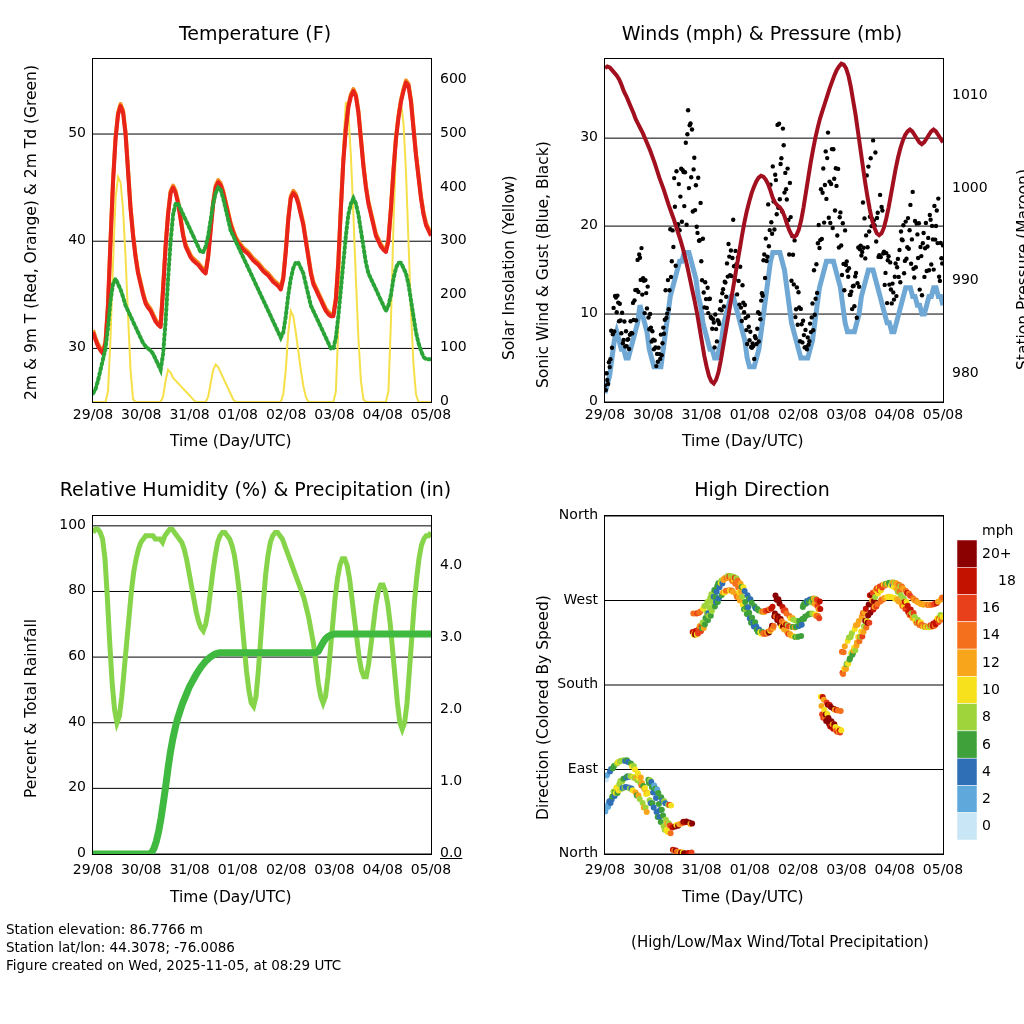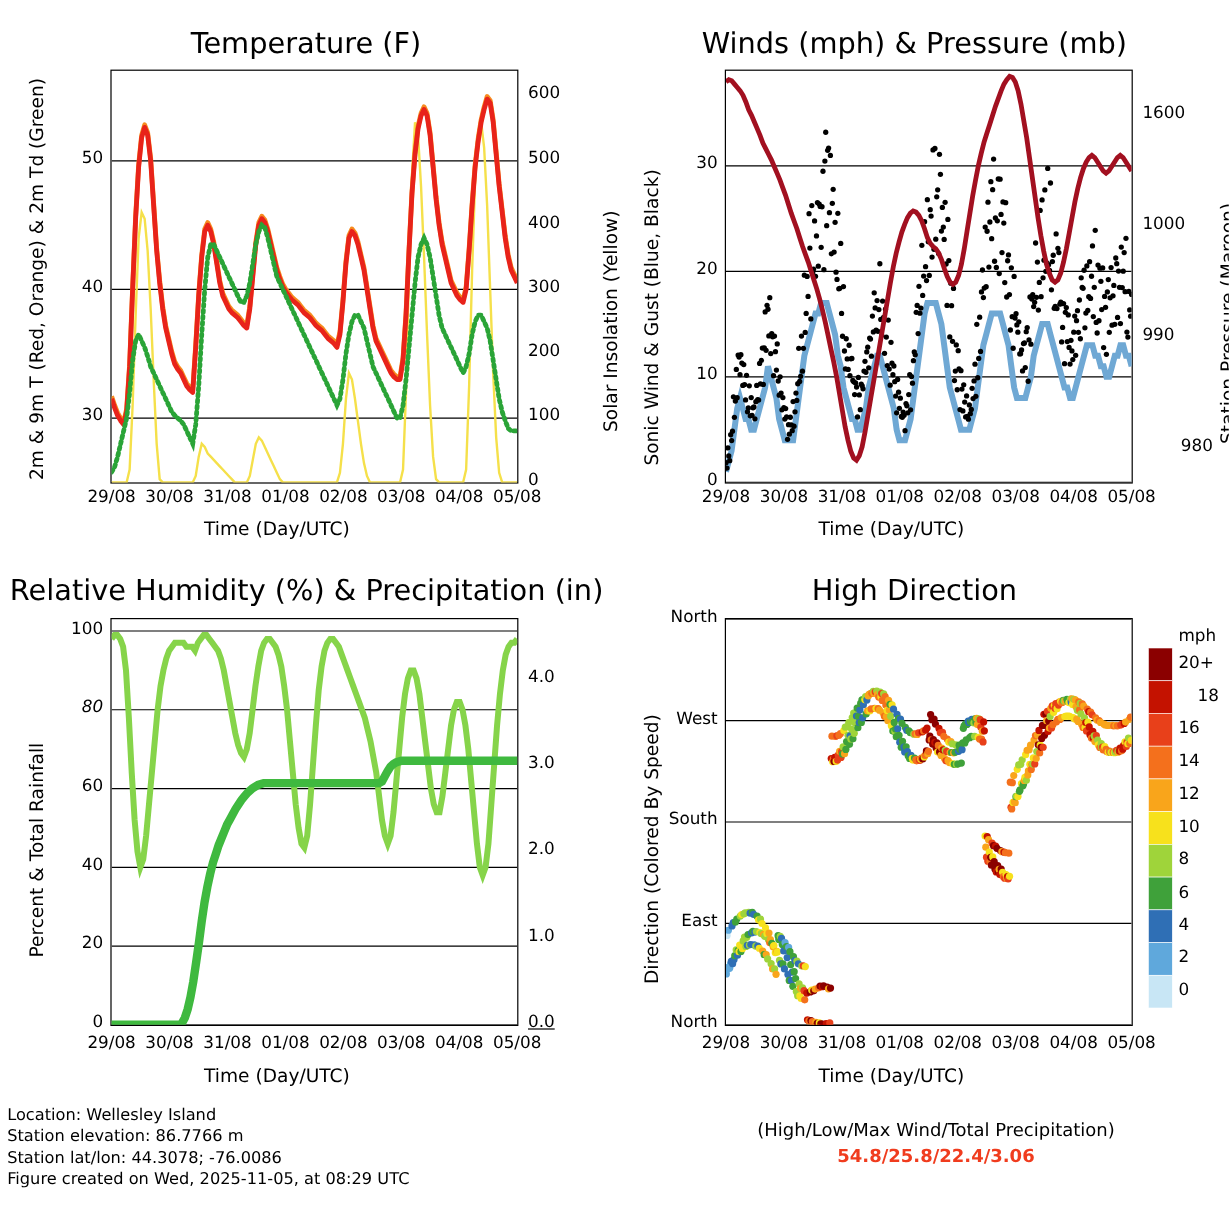--- a/index.html
+++ b/index.html
@@ -6,21 +6,21 @@
   body{
     width:1024px;height:1024px;
     background:#ffffff;
     font-family:"DejaVu Sans", sans-serif;
     color:#000;
     overflow:hidden;
     position:relative;
   }
   .panel{position:absolute;}
   .title{
-    text-align:center;font-size:24px;
+    text-align:center;font-size:19px;
     font-family:"DejaVu Sans", sans-serif;
   }
   .plotbox{
     position:absolute;
     border:1px solid #000;
     background:#fff;
     box-sizing:border-box;
   }
   svg{display:block;}
   .axlabel{
@@ -548,24 +548,24 @@
           <circle cx="337.2" cy="204.5" r="2.2" fill="#000"></circle>
           <circle cx="338.0" cy="186.4" r="2.2" fill="#000"></circle>
           <path d="M0.00,9.27L2.36,7.42L4.73,8.34L7.09,11.12L9.45,13.91L11.82,16.69L14.18,20.39L16.55,25.96L18.91,32.45L21.27,37.08L23.64,42.64L26.00,48.21L28.36,53.77L30.73,60.26L33.09,64.89L35.45,69.53L37.82,74.16L40.18,79.72L42.55,85.29L44.91,90.85L47.27,97.34L49.64,103.83L52.00,111.24L54.36,118.66L56.73,125.15L59.09,131.64L61.45,139.05L63.82,146.47L66.18,152.96L68.55,159.45L70.91,166.86L73.27,174.28L75.64,181.70L78.00,190.04L80.36,199.31L82.73,209.51L85.09,220.63L87.45,231.76L89.82,242.88L92.18,254.93L94.55,268.84L96.91,282.74L99.27,296.65L101.64,307.77L104.00,317.04L106.36,322.61L108.73,324.46L111.09,320.75L113.45,313.34L115.82,301.28L118.18,287.38L120.55,273.47L122.91,259.57L125.27,245.66L127.64,231.76L130.00,217.85L132.36,203.95L134.73,190.04L137.09,176.14L139.45,163.16L141.82,152.03L144.18,142.76L146.55,134.42L148.91,127.93L151.27,122.37L153.64,118.66L156.00,116.81L158.36,117.73L160.73,120.51L163.09,125.15L165.45,131.64L167.82,139.05L170.18,143.69L172.55,146.47L174.91,148.32L177.27,152.03L179.64,157.59L182.00,165.01L184.36,171.50L186.73,176.14L189.09,177.99L191.45,176.14L193.82,170.57L196.18,161.30L198.55,148.32L200.91,133.49L203.27,118.66L205.64,103.83L208.00,90.85L210.36,78.80L212.73,68.60L215.09,59.33L217.45,51.91L219.82,44.50L222.18,37.08L224.55,29.66L226.91,23.18L229.27,16.69L231.64,11.12L234.00,7.42L236.36,4.64L238.73,5.56L241.09,9.27L243.45,16.69L245.82,27.81L248.18,41.72L250.55,55.62L252.91,72.31L255.27,88.99L257.64,105.68L260.00,122.37L262.36,137.20L264.73,150.18L267.09,161.30L269.45,168.72L271.82,174.28L274.18,176.14L276.55,174.28L278.91,168.72L281.27,159.45L283.64,148.32L286.00,135.35L288.36,122.37L290.73,109.39L293.09,98.26L295.45,88.99L297.82,81.58L300.18,76.02L302.55,72.31L304.91,70.45L307.27,72.31L309.64,76.02L312.00,79.72L314.36,83.43L316.73,85.29L319.09,83.43L321.45,79.72L323.82,76.02L326.18,72.31L328.55,70.45L330.91,72.31L333.27,76.02L335.64,79.72L338.00,83.43" fill="none" stroke="#a21020" stroke-width="4"></path>
         </g>
     </svg>
   </div>
 <div class="ticklab" style="left: 86px; top: 392px; transform: translateX(-100%);">0</div>
     <div class="ticklab" style="left: 86px; top: 304.051px; transform: translateX(-100%);">10</div>
     <div class="ticklab" style="left: 86px; top: 216.103px; transform: translateX(-100%);">20</div>
     <div class="ticklab" style="left: 86px; top: 128.154px; transform: translateX(-100%);">30</div>
-    <div class="ticklab" style="left: 440px; top: 364.189px; margin-left: 32px;">980</div>
+    <div class="ticklab" style="left: 440px; top: 364.189px;">980</div>
     <div class="ticklab" style="left: 440px; top: 271.486px;">990</div>
     <div class="ticklab" style="left: 440px; top: 178.784px;">1000</div>
-    <div class="ticklab" style="left: 440px; top: 86.0811px;">1600</div>
+    <div class="ticklab" style="left: 440px; top: 86.0811px;">1010</div>
     <div class="ticklab" style="left: 93px; top: 406px; transform: translateX(-50%);">29/08</div>
     <div class="ticklab" style="left: 141.286px; top: 406px; transform: translateX(-50%);">30/08</div>
     <div class="ticklab" style="left: 189.571px; top: 406px; transform: translateX(-50%);">31/08</div>
     <div class="ticklab" style="left: 237.857px; top: 406px; transform: translateX(-50%);">01/08</div>
     <div class="ticklab" style="left: 286.143px; top: 406px; transform: translateX(-50%);">02/08</div>
     <div class="ticklab" style="left: 334.429px; top: 406px; transform: translateX(-50%);">03/08</div>
     <div class="ticklab" style="left: 382.714px; top: 406px; transform: translateX(-50%);">04/08</div>
     <div class="ticklab" style="left: 431px; top: 406px; transform: translateX(-50%);">05/08</div>
   </div>
 
@@ -588,21 +588,21 @@
       <g id="h-series">
           <path d="M0.00,16.41L2.40,13.13L4.79,13.13L7.19,16.41L9.59,22.97L11.99,42.66L14.38,82.04L16.78,127.98L19.18,167.36L21.57,193.61L23.97,206.74L26.37,200.17L28.77,180.49L31.16,154.23L33.56,127.98L35.96,101.73L38.35,75.48L40.75,55.79L43.15,42.66L45.55,32.82L47.94,26.25L50.34,22.97L52.74,19.69L55.13,19.69L57.53,19.69L59.93,19.69L62.33,22.97L64.72,22.97L67.12,22.97L69.52,26.25L71.91,19.69L74.31,16.41L76.71,13.13L79.11,13.13L81.50,16.41L83.90,19.69L86.30,22.97L88.70,26.25L91.09,32.82L93.49,42.66L95.89,55.79L98.28,68.91L100.68,82.04L103.08,95.17L105.48,105.01L107.87,111.57L110.27,114.85L112.67,108.29L115.06,95.17L117.46,75.48L119.86,55.79L122.26,39.38L124.65,26.25L127.05,19.69L129.45,16.41L131.84,16.41L134.24,19.69L136.64,22.97L139.04,29.53L141.43,39.38L143.83,55.79L146.23,75.48L148.62,101.73L151.02,127.98L153.42,154.23L155.82,173.92L158.21,187.05L160.61,190.33L163.01,180.49L165.40,154.23L167.80,121.42L170.20,88.60L172.60,59.07L174.99,39.38L177.39,26.25L179.79,19.69L182.18,16.41L184.58,16.41L186.98,19.69L189.38,22.97L191.77,29.53L194.17,36.10L196.57,42.66L198.96,49.22L201.36,55.79L203.76,62.35L206.16,68.91L208.55,75.48L210.95,82.04L213.35,91.88L215.74,101.73L218.14,114.85L220.54,127.98L222.94,147.67L225.33,167.36L227.73,180.49L230.13,187.05L232.52,180.49L234.92,160.80L237.32,134.54L239.72,108.29L242.11,82.04L244.51,62.35L246.91,49.22L249.30,42.66L251.70,42.66L254.10,49.22L256.50,62.35L258.89,82.04L261.29,101.73L263.69,121.42L266.09,141.11L268.48,154.23L270.88,160.80L273.28,160.80L275.67,147.67L278.07,127.98L280.47,108.29L282.87,88.60L285.26,75.48L287.66,68.91L290.06,68.91L292.45,75.48L294.85,88.60L297.25,108.29L299.65,134.54L302.04,160.80L304.44,187.05L306.84,206.74L309.23,213.30L311.63,206.74L314.03,187.05L316.43,154.23L318.82,121.42L321.22,88.60L323.62,62.35L326.01,42.66L328.41,29.53L330.81,22.97L333.21,19.69L335.60,19.69L338.00,16.41" fill="none" stroke="#86d44a" stroke-width="5"></path>
           <path d="M0.00,338.00L2.35,338.00L4.69,338.00L7.04,338.00L9.39,338.00L11.74,338.00L14.08,338.00L16.43,338.00L18.78,338.00L21.13,338.00L23.47,338.00L25.82,338.00L28.17,338.00L30.51,338.00L32.86,338.00L35.21,338.00L37.56,338.00L39.90,338.00L42.25,338.00L44.60,338.00L46.94,338.00L49.29,338.00L51.64,338.00L53.99,338.00L56.33,338.00L58.68,336.56L61.03,332.25L63.38,325.06L65.72,314.99L68.07,302.04L70.42,286.22L72.76,269.68L75.11,251.70L77.46,235.88L79.81,222.94L82.15,212.15L84.50,202.80L86.85,195.61L89.19,188.42L91.54,182.66L93.89,176.91L96.24,171.16L98.58,166.84L100.93,162.53L103.28,158.21L105.63,154.62L107.97,151.02L110.32,148.14L112.67,145.27L115.01,143.11L117.36,140.95L119.71,139.51L122.06,138.08L124.40,137.36L126.75,136.64L129.10,136.64L131.44,136.64L133.79,136.64L136.14,136.64L138.49,136.64L140.83,136.64L143.18,136.64L145.53,136.64L147.88,136.64L150.22,136.64L152.57,136.64L154.92,136.64L157.26,136.64L159.61,136.64L161.96,136.64L164.31,136.64L166.65,136.64L169.00,136.64L171.35,136.64L173.69,136.64L176.04,136.64L178.39,136.64L180.74,136.64L183.08,136.64L185.43,136.64L187.78,136.64L190.13,136.64L192.47,136.64L194.82,136.64L197.17,136.64L199.51,136.64L201.86,136.64L204.21,136.64L206.56,136.64L208.90,136.64L211.25,136.64L213.60,136.64L215.94,136.64L218.29,136.64L220.64,136.64L222.99,136.64L225.33,135.20L227.68,130.89L230.03,126.57L232.38,122.97L234.72,120.82L237.07,119.38L239.42,118.66L241.76,117.94L244.11,117.94L246.46,117.94L248.81,117.94L251.15,117.94L253.50,117.94L255.85,117.94L258.19,117.94L260.54,117.94L262.89,117.94L265.24,117.94L267.58,117.94L269.93,117.94L272.28,117.94L274.63,117.94L276.97,117.94L279.32,117.94L281.67,117.94L284.01,117.94L286.36,117.94L288.71,117.94L291.06,117.94L293.40,117.94L295.75,117.94L298.10,117.94L300.44,117.94L302.79,117.94L305.14,117.94L307.49,117.94L309.83,117.94L312.18,117.94L314.53,117.94L316.88,117.94L319.22,117.94L321.57,117.94L323.92,117.94L326.26,117.94L328.61,117.94L330.96,117.94L333.31,117.94L335.65,117.94L338.00,117.94" fill="none" stroke="#3fb93f" stroke-width="7" stroke-linecap="round"></path>
         </g>
     </svg>
   </div>
 <div class="ticklab" style="left: 86px; top: 384px; transform: translateX(-100%);">0</div>
     <div class="ticklab" style="left: 86px; top: 318.369px; transform: translateX(-100%);">20</div>
     <div class="ticklab" style="left: 86px; top: 252.738px; transform: translateX(-100%);">40</div>
     <div class="ticklab" style="left: 86px; top: 187.107px; transform: translateX(-100%);">60</div>
-    <div class="ticklab" style="left: 86px; top: 121.476px; transform: translateX(-100%); font-style: italic;">80</div>
+    <div class="ticklab" style="left: 86px; top: 121.476px; transform: translateX(-100%);">80</div>
     <div class="ticklab" style="left: 86px; top: 55.8447px; transform: translateX(-100%);">100</div>
     <div class="ticklab" style="left: 440px; top: 384px; text-decoration: underline;">0.0</div>
     <div class="ticklab" style="left: 440px; top: 312.085px;">1.0</div>
     <div class="ticklab" style="left: 440px; top: 240.17px;">2.0</div>
     <div class="ticklab" style="left: 440px; top: 168.255px;">3.0</div>
     <div class="ticklab" style="left: 440px; top: 96.3404px;">4.0</div>
     <div class="ticklab" style="left: 93px; top: 401px; transform: translateX(-50%);">29/08</div>
     <div class="ticklab" style="left: 141.286px; top: 401px; transform: translateX(-50%);">30/08</div>
     <div class="ticklab" style="left: 189.571px; top: 401px; transform: translateX(-50%);">31/08</div>
     <div class="ticklab" style="left: 237.857px; top: 401px; transform: translateX(-50%);">01/08</div>
@@ -1239,22 +1239,20 @@
     <div class="ticklab" style="left: 141.286px; top: 401px; transform: translateX(-50%);">30/08</div>
     <div class="ticklab" style="left: 189.571px; top: 401px; transform: translateX(-50%);">31/08</div>
     <div class="ticklab" style="left: 237.857px; top: 401px; transform: translateX(-50%);">01/08</div>
     <div class="ticklab" style="left: 286.143px; top: 401px; transform: translateX(-50%);">02/08</div>
     <div class="ticklab" style="left: 334.429px; top: 401px; transform: translateX(-50%);">03/08</div>
     <div class="ticklab" style="left: 382.714px; top: 401px; transform: translateX(-50%);">04/08</div>
     <div class="ticklab" style="left: 431px; top: 401px; transform: translateX(-50%);">05/08</div>
   </div>
 
 <div class="footer" style="left:6px;top:920px;">
-  <div>Location: Wellesley Island</div>
   <div>Station elevation: 86.7766 m</div>
   <div>Station lat/lon: 44.3078; -76.0086</div>
   <div>Figure created on Wed, 2025-11-05, at 08:29 UTC</div>
 </div>
 
 <div class="extremes" style="left:570px;top:932px;">
   <div>(High/Low/Max Wind/Total Precipitation)</div>
-  <div class="extval">54.8/25.8/22.4/3.06</div>
 </div>
 
 </body></html>

